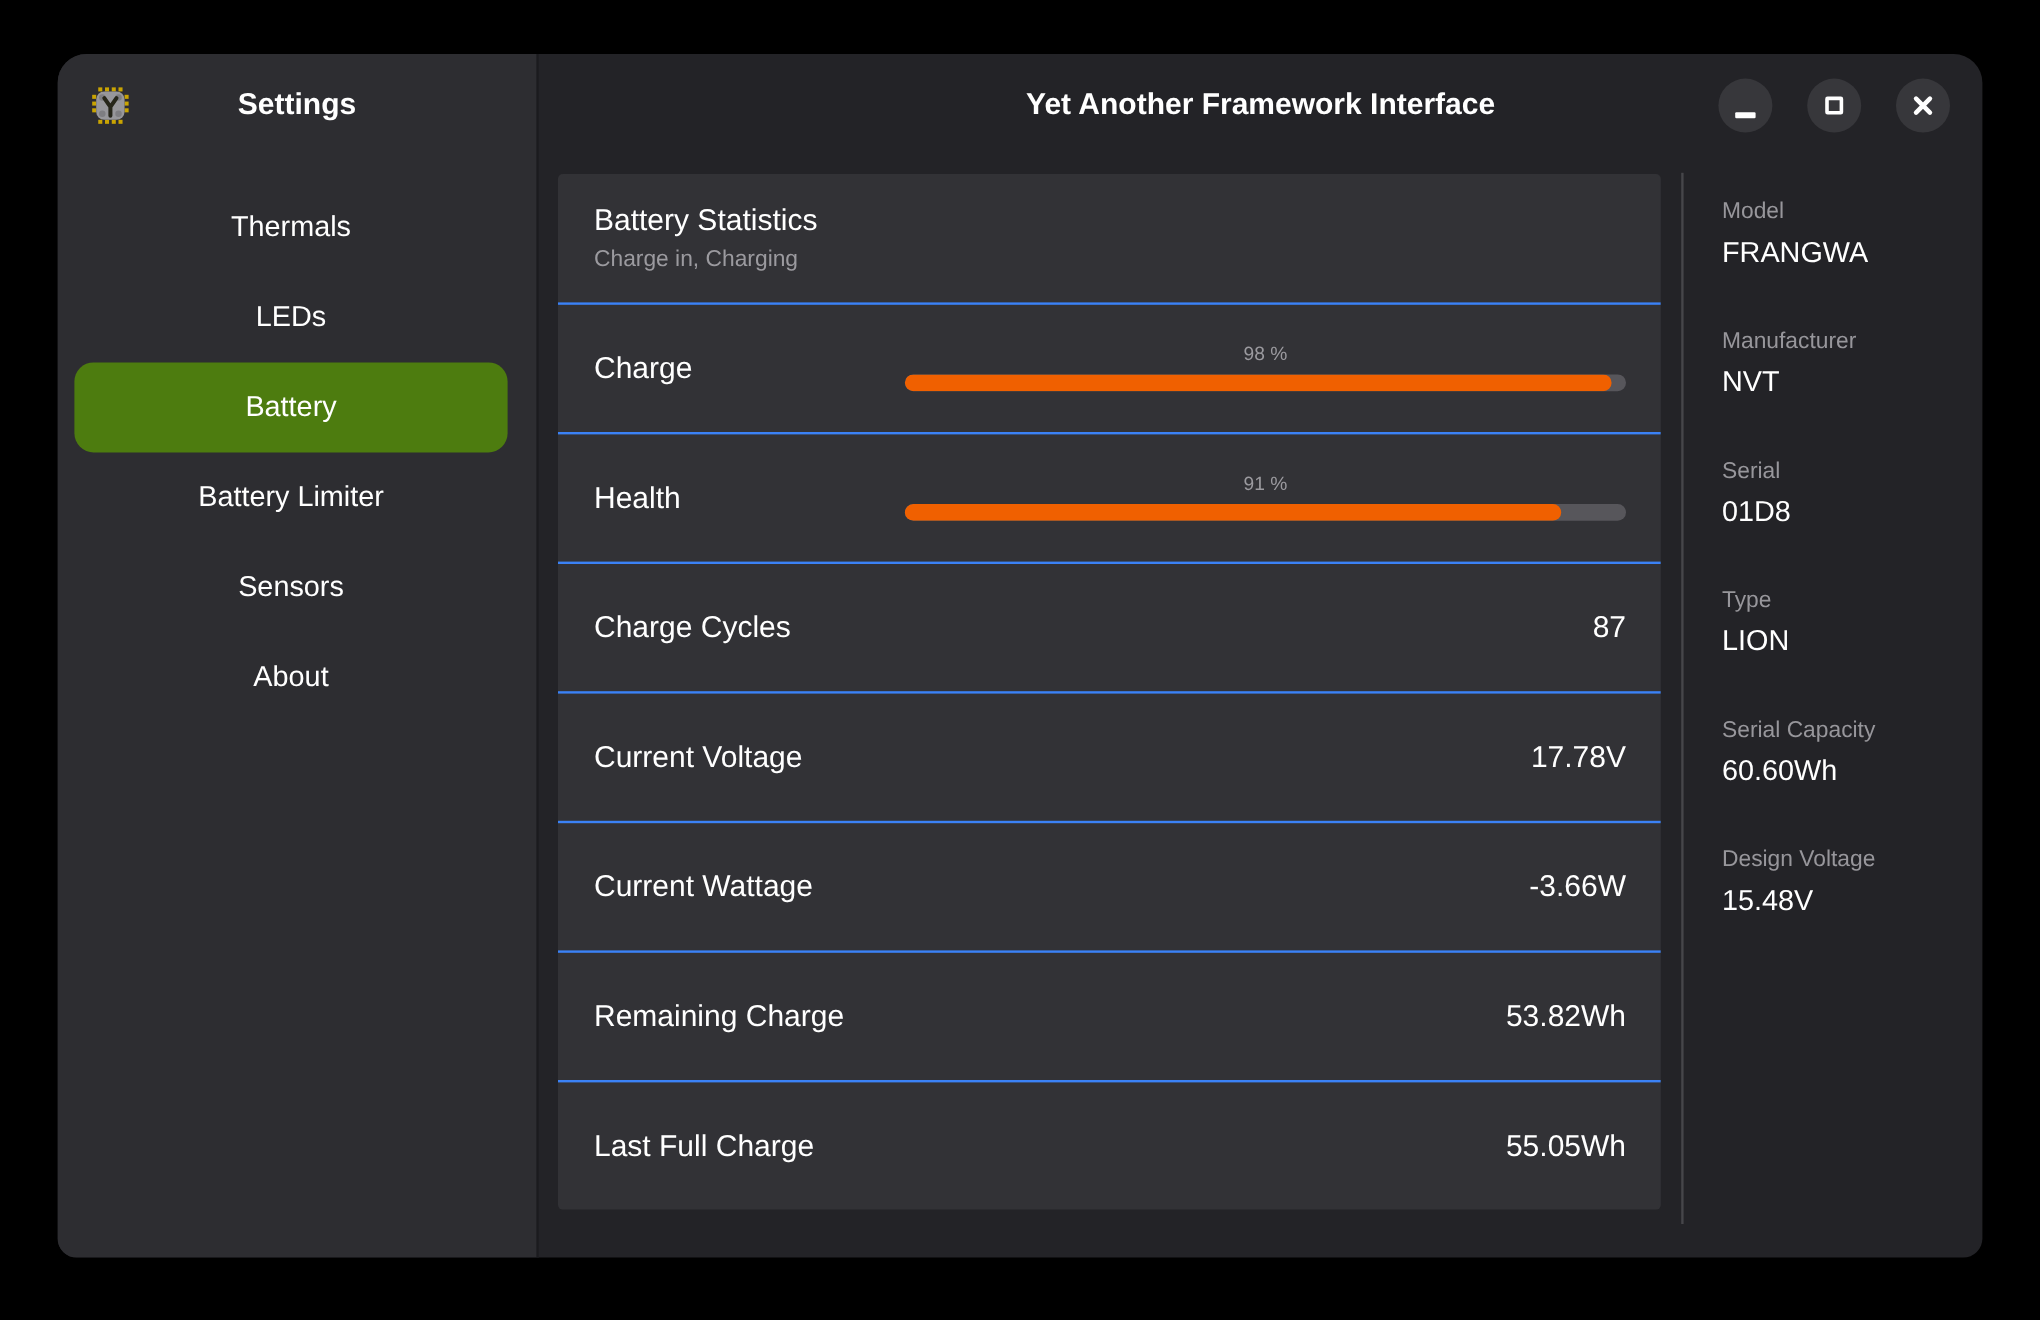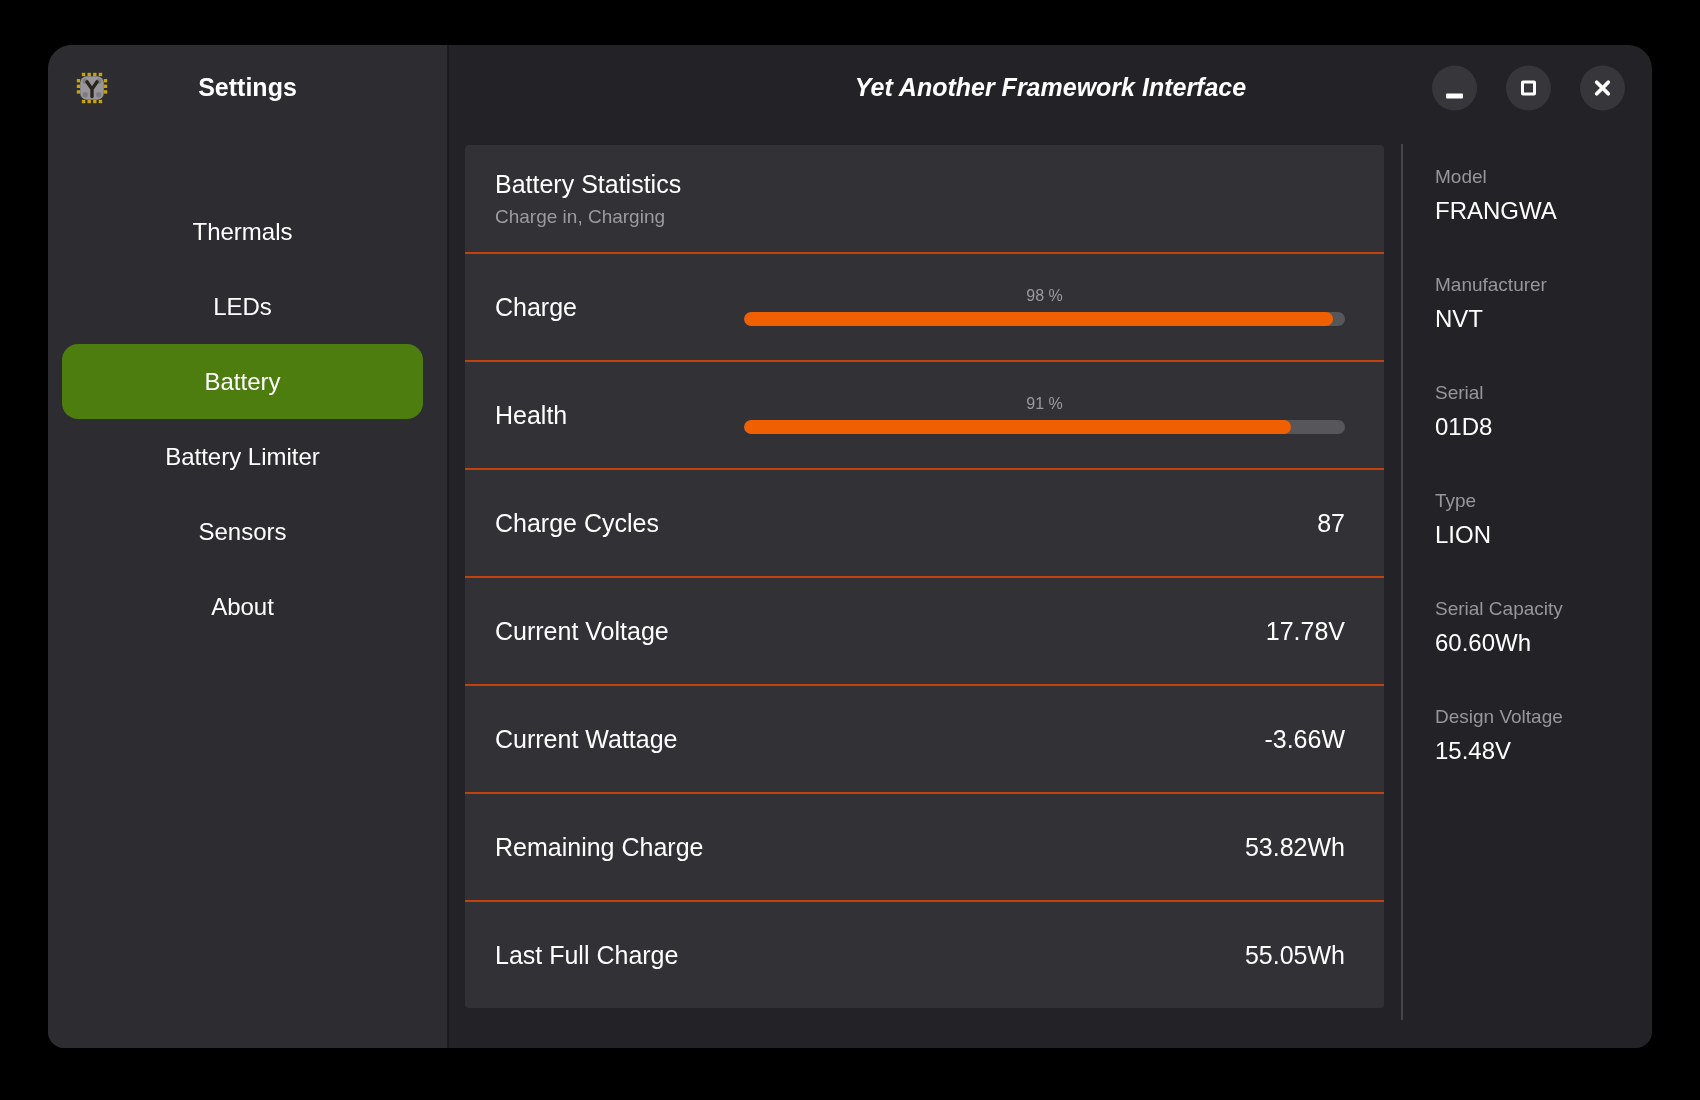--- a/index.html
+++ b/index.html
@@ -13,59 +13,59 @@
     border-radius: 24px 24px 16px 16px;
     overflow: hidden;
     display: flex;
   }
 
   
   .sidebar {
     width: 401px; flex-shrink: 0;
     background: #2d2d31;
     border-right: 2px solid #1b1b1e;
-    display: flex; flex-direction: column; gap: 42px;
+    display: flex; flex-direction: column;
   }
   .sidebar-header { height: 85px; position: relative; display: flex; align-items: center; justify-content: center; flex-shrink: 0; }
   .app-icon { position: absolute; left: 26px; top: 25px; width: 36px; height: 36px; }
   .sidebar-title { color: #ffffff; font-size: 25px; font-weight: 700; }
   .nav { padding: 22px 24px 0 14px; }
   .nav-item {
     height: 75px; border-radius: 16px;
     display: flex; align-items: center; justify-content: center;
     color: #ffffff; font-size: 24px; cursor: pointer;
   }
   .nav-item.selected { background: #4d7c0f; }
 
   
   .main { flex: 1; display: flex; flex-direction: column; min-width: 0; }
-  .titlebar { height: 85px; flex-shrink: 0; position: relative; display: flex; align-items: center; justify-content: center; font-style: italic; }
+  .titlebar { height: 85px; flex-shrink: 0; position: relative; display: flex; align-items: center; justify-content: center; }
   .window-title { color: #ffffff; font-size: 25px; font-weight: 700; }
   .win-controls { position: absolute; right: 27px; top: 50%; transform: translateY(-50%); display: flex; gap: 29px; }
   .win-btn {
     width: 45px; height: 45px; border-radius: 50%;
     background: #37373b; border: none;
     display: flex; align-items: center; justify-content: center;
     cursor: pointer; position: relative;
   }
   .glyph-min { display: block; width: 17px; height: 5px; background: #ffffff; border-radius: 1px; transform: translateY(8px); }
   .glyph-max { display: block; width: 15px; height: 15px; border: 3px solid #ffffff; border-radius: 2px; }
 
   .content { flex: 1; display: flex; min-height: 0; }
 
   
   .card-area { flex: 1; padding: 15px 17px 0 16px; min-width: 0; }
   .card { background: #323236; border-radius: 4px; overflow: hidden; }
   .card-header { height: 107px; padding: 0 30px; display: flex; flex-direction: column; justify-content: center; gap: 7px; }
   .card-title { color: #ffffff; font-size: 25px; }
   .card-subtitle { color: #9b9a9f; font-size: 19px; }
   .stat-row {
-    height: 108px; border-top: 2px solid #c2410c;
+    height: 108px; border-top: 2px solid #3b82f6;
     display: flex; align-items: center;
-    padding: 0 39px 0 30px;
+    padding: 0 29px 0 30px;
   }
   .row-label { color: #ffffff; font-size: 25px; white-space: nowrap; }
   .row-value { margin-left: auto; color: #ffffff; font-size: 25px; }
   .progress-wrap { margin-left: auto; width: 601px; display: flex; flex-direction: column; align-items: center; gap: 8px; }
   .progress-pct { color: #9b9a9f; font-size: 16px; line-height: 1; }
   .progress-track { width: 100%; height: 14px; border-radius: 7px; background: #57565b; overflow: hidden; }
   .progress-fill { height: 100%; border-radius: 7px; background: #f06000; }
 
   
   .info-panel {

